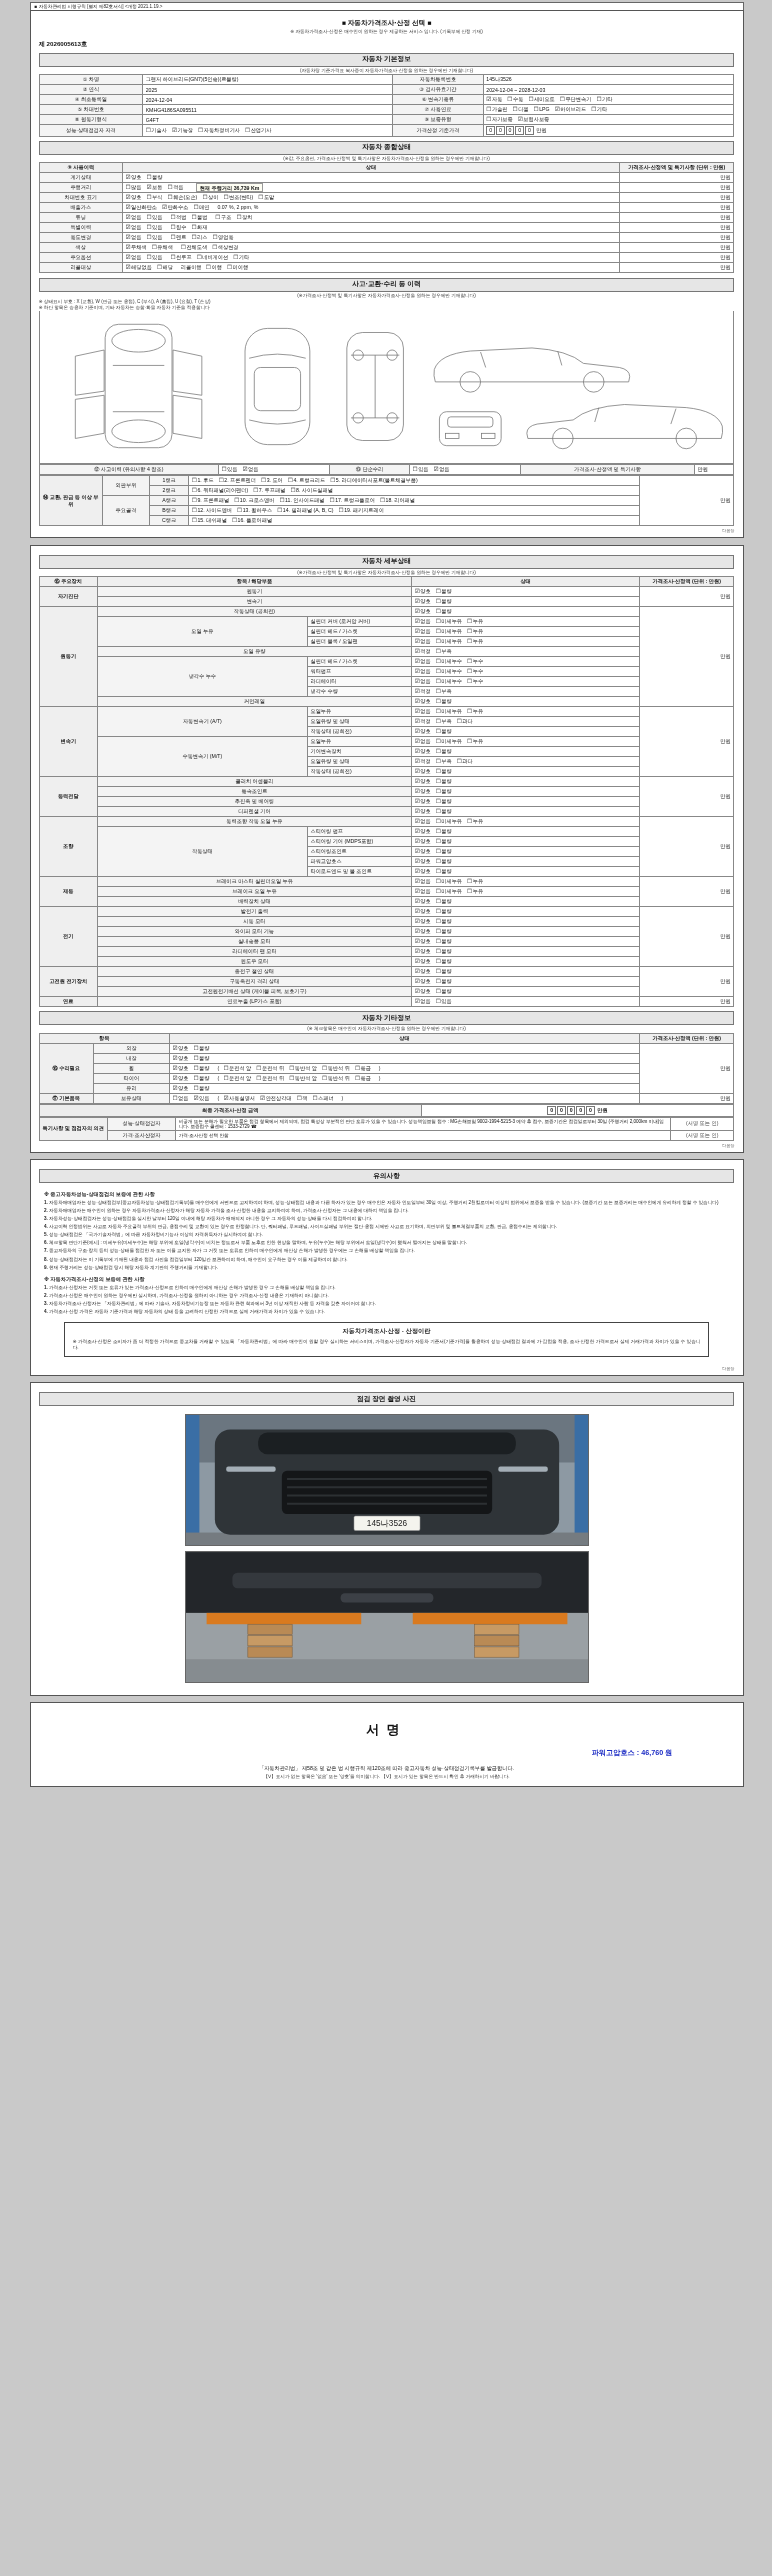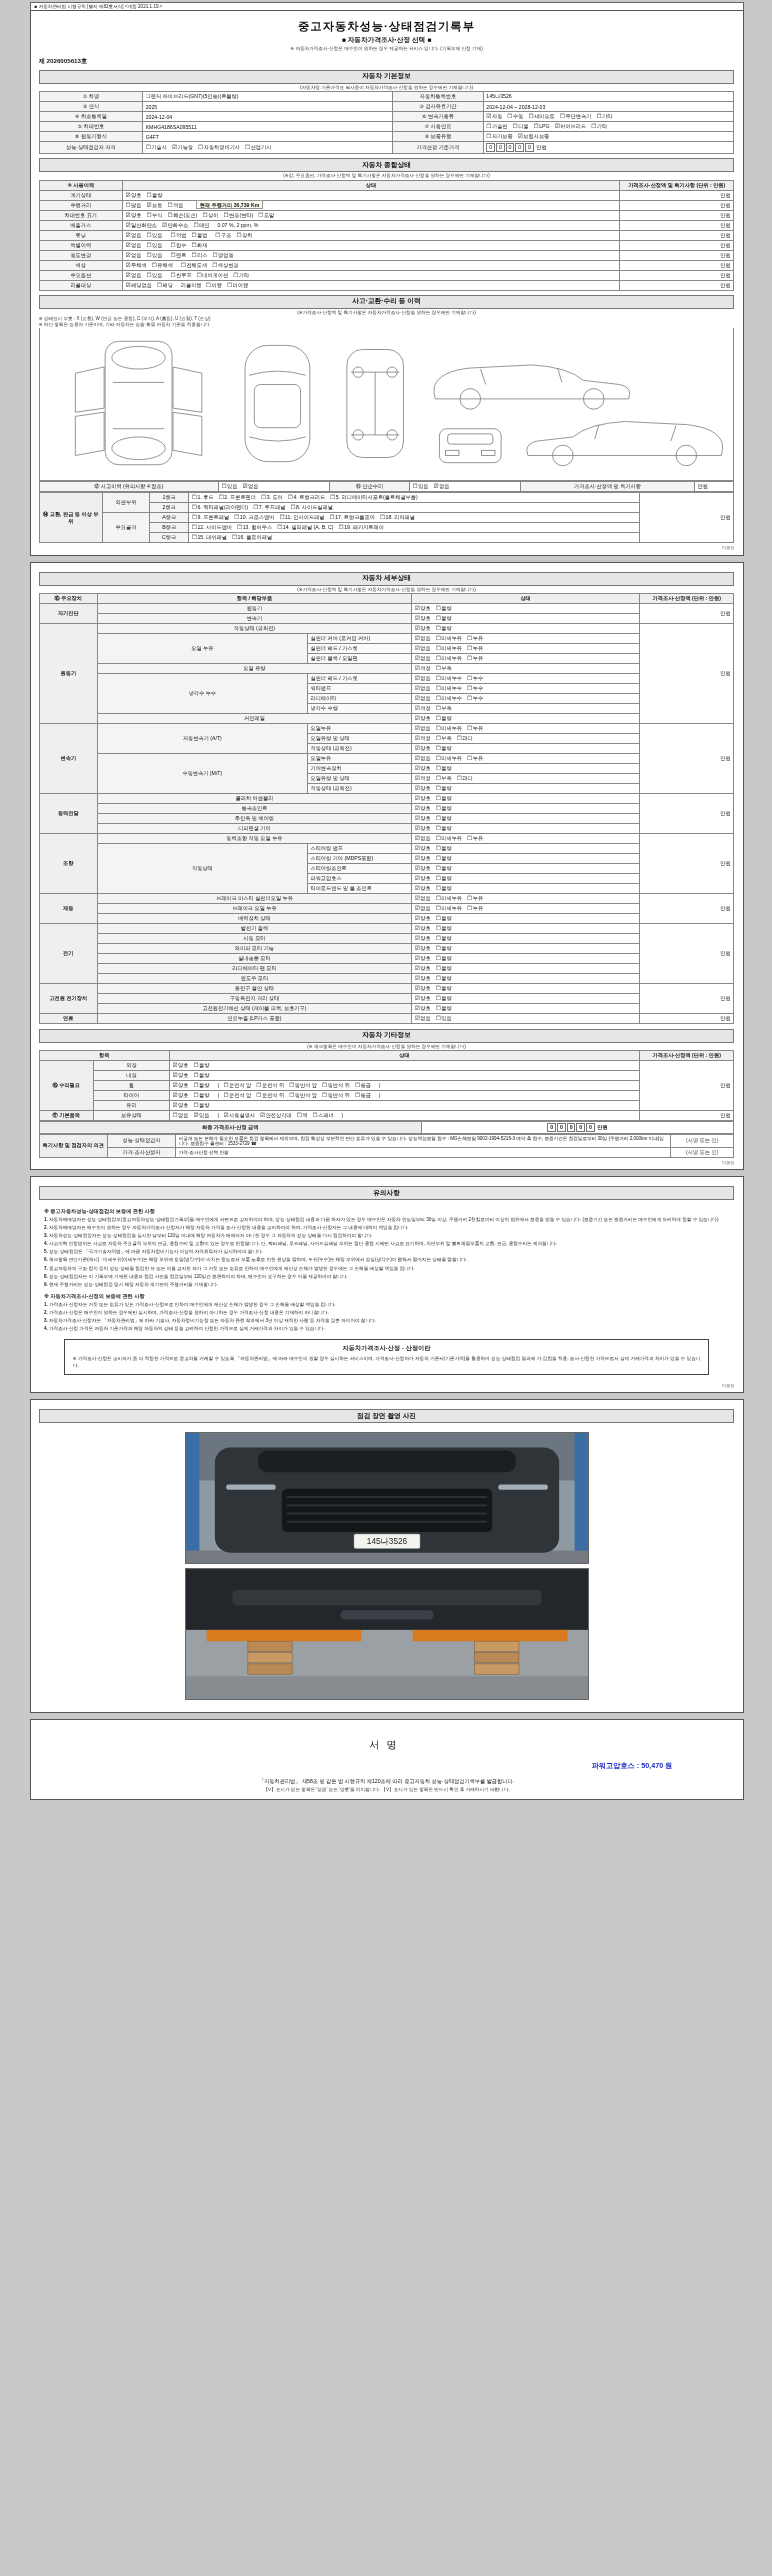--- a/index.html
+++ b/index.html
@@ -35,36 +35,35 @@
   .notice-body{font-size:4.6px;line-height:1.45;color:#222;padding:3.1px 5.2px;}
   .n-head{font-weight:bold;font-size:5.2px;margin:4.1px 0 1.5px;}
   .ni{margin:1.5px 0;text-align:justify;}
   .nn{font-weight:bold;}
   .nbox{border:0.8px solid #444;margin:6.2px 20.6px 3.1px;padding:4.1px 7.2px;text-align:center;}
   .nbox-title{font-weight:bold;font-size:6.2px;margin-bottom:2.6px;}
   .nbox-text{font-size:4.6px;text-align:justify;line-height:1.5;}
   .photos-area{text-align:center;padding:4.1px 0;}
   .photo{width:402px;height:130px;margin:4.1px auto;border:0.5px solid #666;display:block;}
   .signbox{text-align:center;padding:7.2px 0 3.1px;}
-  .sign-label{font-size:10px;font-weight:normal;letter-spacing:7.2px;margin:5.2px 0 9.3px;}
+  .sign-label{font-size:13px;font-weight:bold;letter-spacing:7.2px;margin:5.2px 0 9.3px;}
   .fee{font-size:7.2px;font-weight:bold;color:#1b2bc4;text-align:right;padding-right:62px;margin:3.1px 0 7.2px;}
   .footer1{font-size:5.2px;text-align:center;margin-top:3.1px;}
   .footer2{font-size:4.6px;text-align:center;color:#333;margin-top:1.5px;}
   .acc-note{font-size:4.6px;color:#333;margin:1px 0;text-align:left;}
   svg text{font-family:"Liberation Sans","DejaVu Sans",sans-serif;}
 </style>
 </head>
 <body>
 
 <div class="wrap">
   <div class="topnote">■ 자동차관리법 시행규칙 [별지 제82호서식] &lt;개정 2021.1.19.&gt;</div>
 
   <div class="block">
     <div class="hdr">
-      <div class="title">중고자동차성능·상태점검기록부</div>
       <div class="sub">■ 자동차가격조사·산정 선택 ■</div>
       <div class="subnote">※ 자동차가격조사·산정은 매수인이 원하는 경우 제공하는 서비스 입니다. (기록부에 산정 기재)</div>
     </div>
     <div class="docno">제 2026005613호</div>
 
     <div class="sec-bar">자동차 기본정보</div>
     <div class="sec-note">(자동차당 기준가격표 복사증이 자동차가격조사·산정을 원하는 경우에만 기재합니다)</div>
     <table class="grid" id="t-basic">
         <tbody>
           <tr>
@@ -606,20 +605,20 @@
         <rect x="0" y="208" width="780" height="44" fill="#868c90"></rect>
       </svg>
     </div>
   </div>
 
   <div class="block">
     <div class="signbox">
       <div class="sign-label">서명</div>
       <div class="fee">
         <span>파워고압호스 :</span>
-        <span>50,470 원</span>
+        <span>46,760 원</span>
       </div>
       <div class="footer1">「자동차관리법」 제58조 및 같은 법 시행규칙 제120조에 따라 중고자동차 성능·상태점검기록부를 발급합니다.</div>
       <div class="footer2">【Ⅴ】표시가 없는 항목은 '없음' 또는 '양호'를 의미합니다. 【Ⅴ】표시가 있는 항목은 반드시 확인 후 거래하시기 바랍니다.</div>
     </div>
   </div>
 </div>
 
 
 </body></html>

